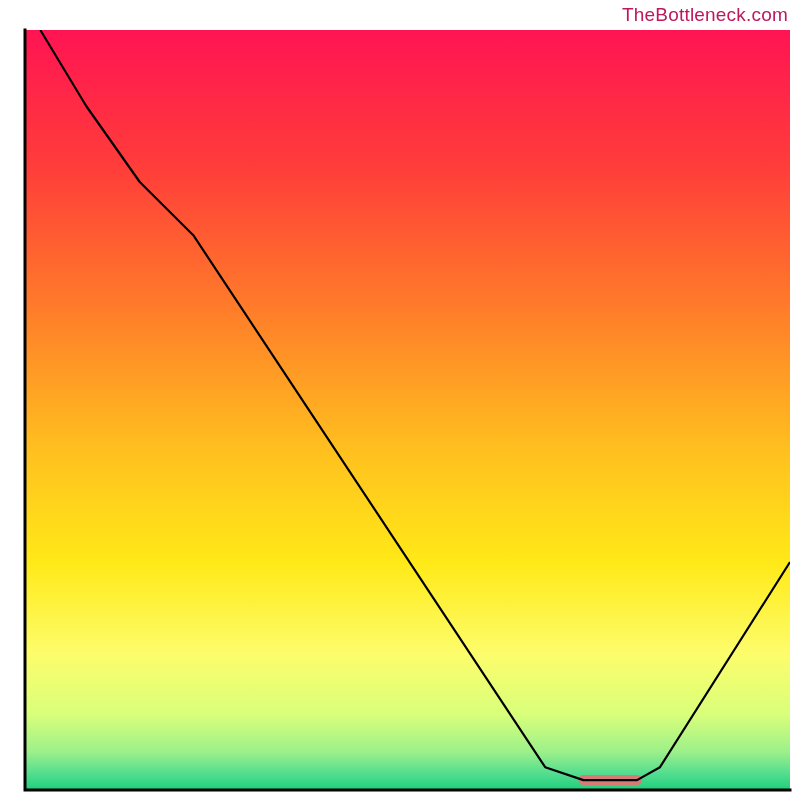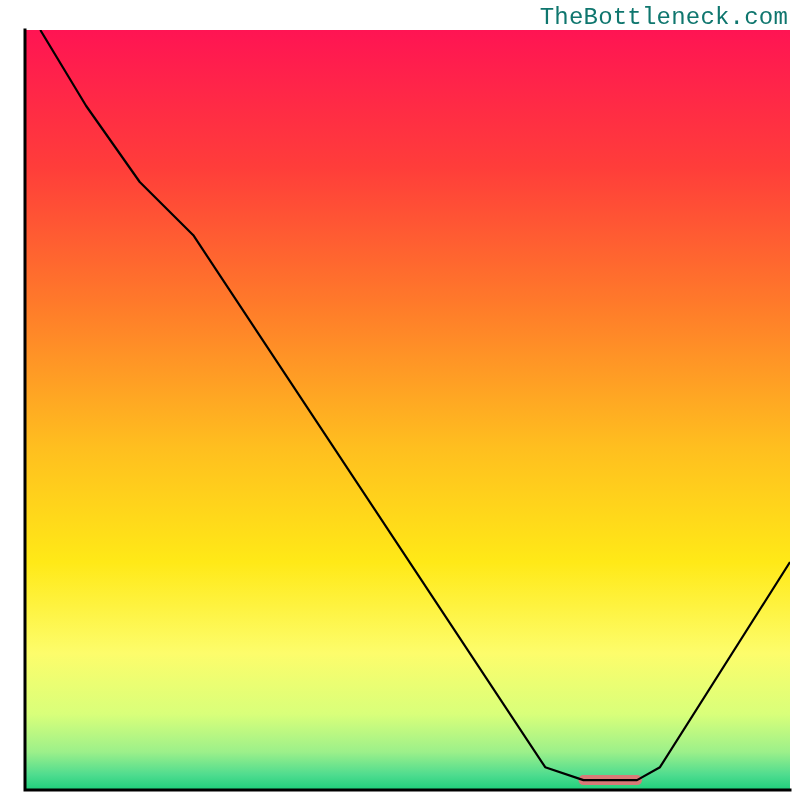--- a/index.html
+++ b/index.html
@@ -13,24 +13,24 @@
   }
   .wrap {
     position: relative;
     width: 800px;
     height: 800px;
   }
   .watermark {
     position: absolute;
     top: 4px;
     right: 12px;
-    color: #0f766e;
-    font-size: 24px;
+    color: #be185d;
+    font-size: 19px;
     letter-spacing: 0.2px;
-    font-family: Liberation Mono, monospace;
+    font-family: Liberation Sans, sans-serif;
     z-index: 5;
   }
   svg.plot {
     position: absolute;
     left: 0;
     top: 0;
     width: 800px;
     height: 800px;
   }
 </style>

